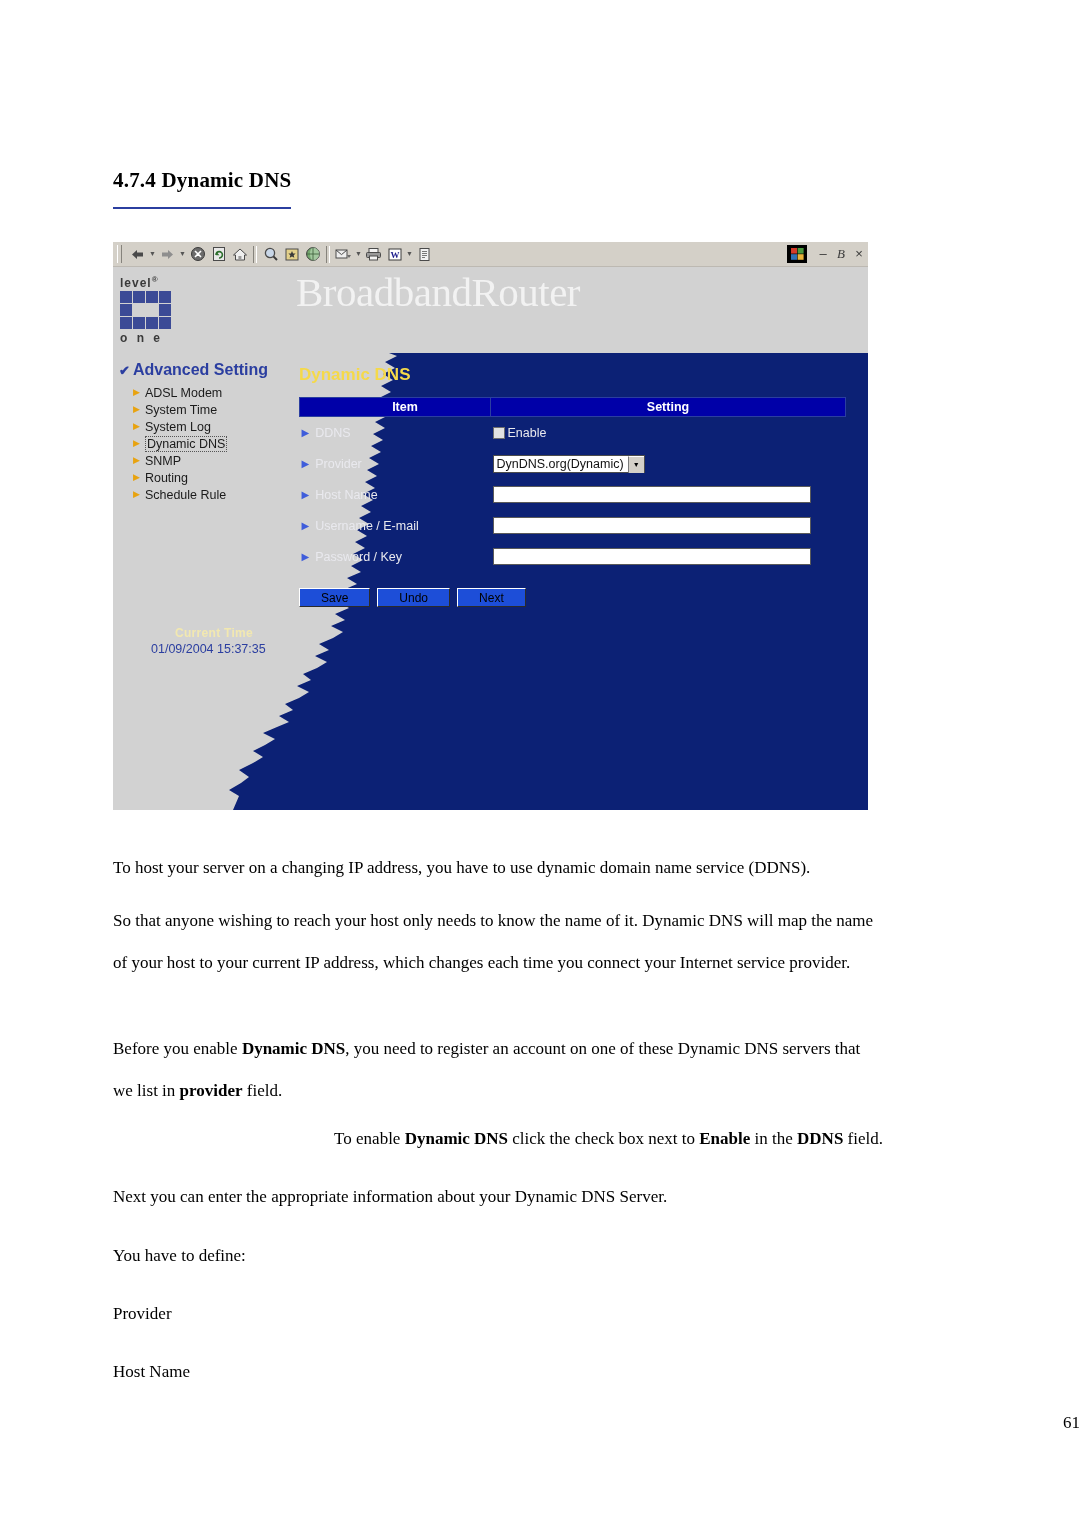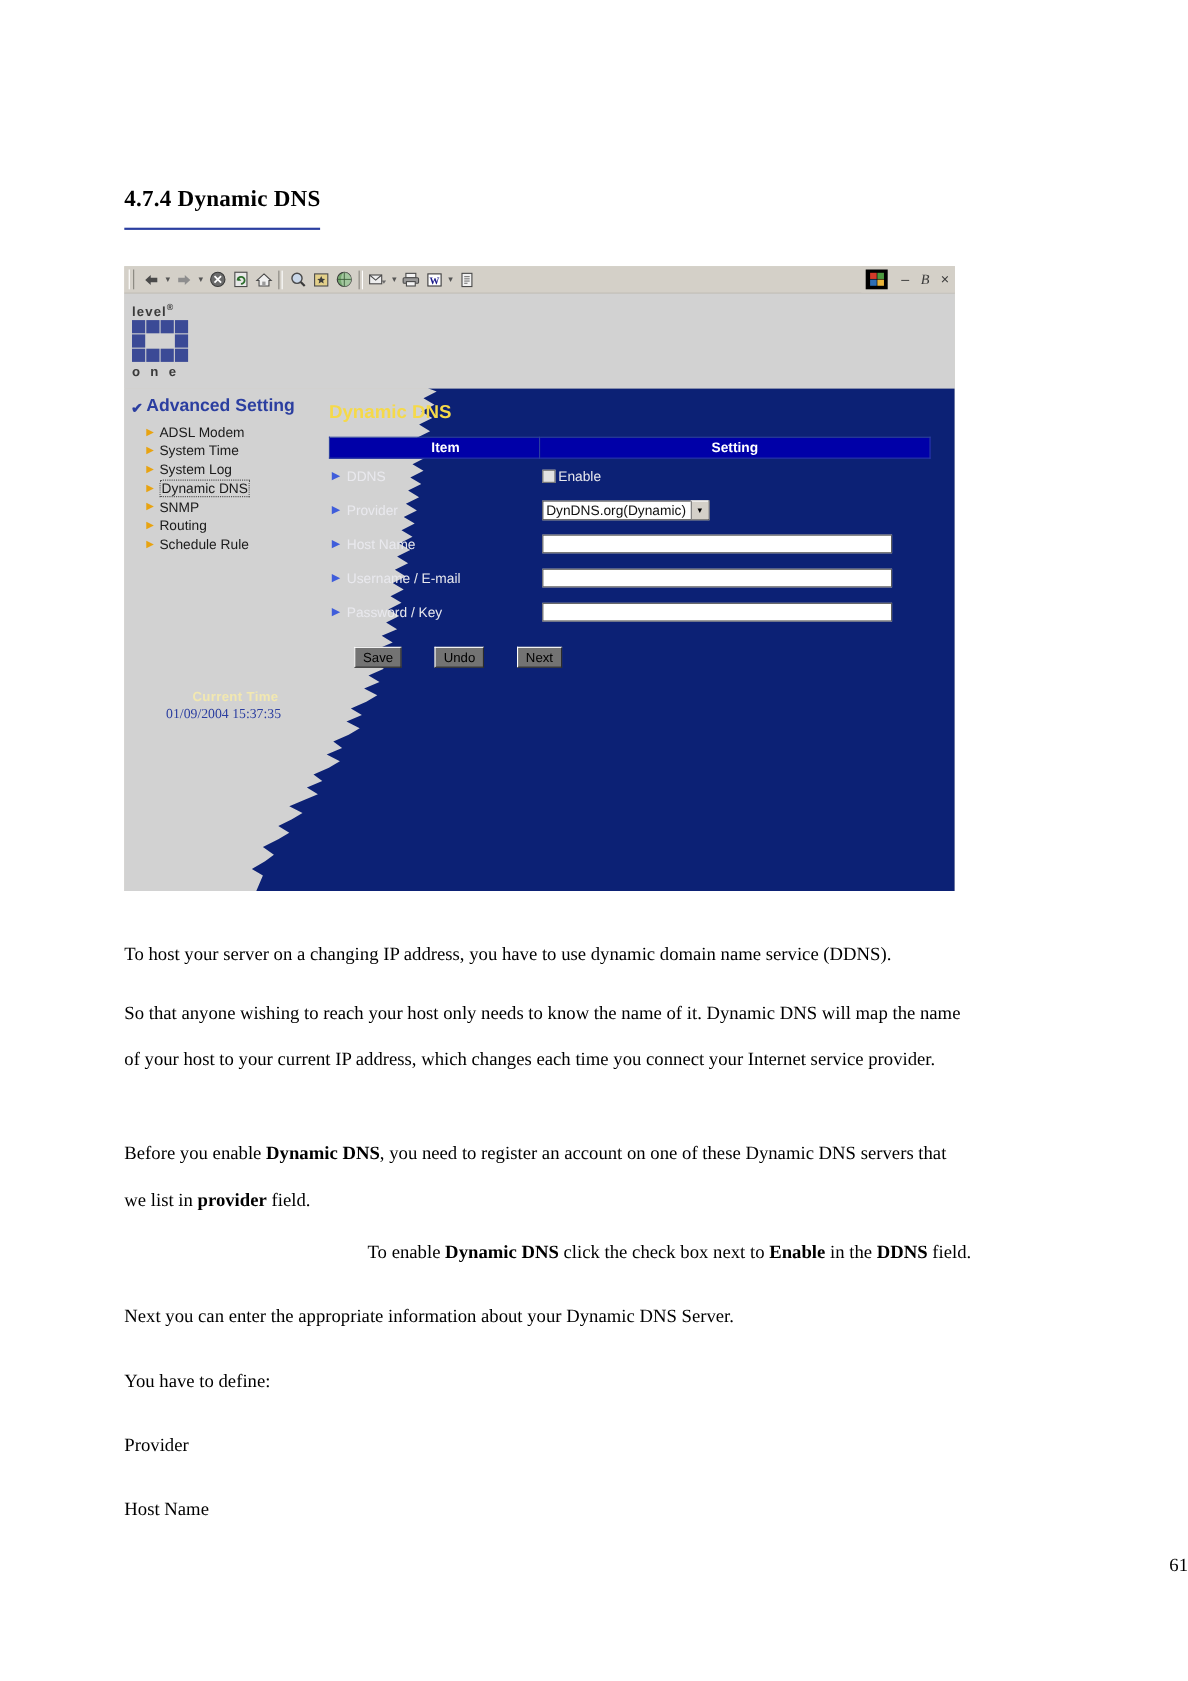--- a/index.html
+++ b/index.html
@@ -283,21 +283,21 @@
   }
   .cur-time-label {
     font-family: "Liberation Sans", sans-serif;
     font-size: 12px;
     font-weight: bold;
     color: #f2e8b0;
     margin-left: 24px;
     letter-spacing: 0.3px;
   }
   .cur-time-value {
-    font-family: Liberation Serif, serif;
+    font-family: Liberation Sans, sans-serif;
     font-size: 12.5px;
     color: #2b3ea0;
     margin-top: 2px;
   }
 
   
   .form-area {
     position: absolute;
     left: 186px;
     top: 12px;
@@ -390,33 +390,32 @@
     height: 17px;
     background: #ffffff;
     border: 1px solid #5a5a5a;
     box-sizing: border-box;
     display: block;
   }
   .btn-row { margin-top: 16px; display: flex; gap: 7px; }
   .btn {
     min-width: 40px;
     height: 19px;
-    background: #737373;
+    background: #1d4ed8;
     border: 1px solid #2b2b2b;
     border-top-color: #ffffff;
     border-left-color: #ffffff;
     font-family: "Liberation Sans", sans-serif;
     font-size: 12px;
     color: #000;
     display: inline-flex;
     align-items: center;
     justify-content: center;
-    padding: 0 7px;
+    padding: 0 21px;
     box-sizing: border-box;
-    margin-left: 23px;
   }
 
   
   .para {
     position: absolute;
     left: 113px;
     width: 770px;
     font-family: "Liberation Serif", serif;
     font-size: 17px;
     line-height: 42px;
@@ -568,20 +567,21 @@
         <i style="left:0px;  top:13px; width:12px; height:12px;"></i>
         <i style="left:39px; top:13px; width:12px; height:12px;"></i>
         <i style="left:0px;  top:26px; width:12px; height:12px;"></i>
         <i style="left:13px; top:26px; width:12px; height:12px;"></i>
         <i style="left:26px; top:26px; width:12px; height:12px;"></i>
         <i style="left:39px; top:26px; width:12px; height:12px;"></i>
       </div>
       <div class="logo-word bottom">o n e</div>
     </div>
 
+    <div class="brand">BroadbandRouter</div>
 
   </div>
 
   <div class="router-body">
 
     <div class="blue-panel"></div>
 
     <div class="sidebar">
       <div class="adv-head">
         <span class="adv-check">✔</span>

